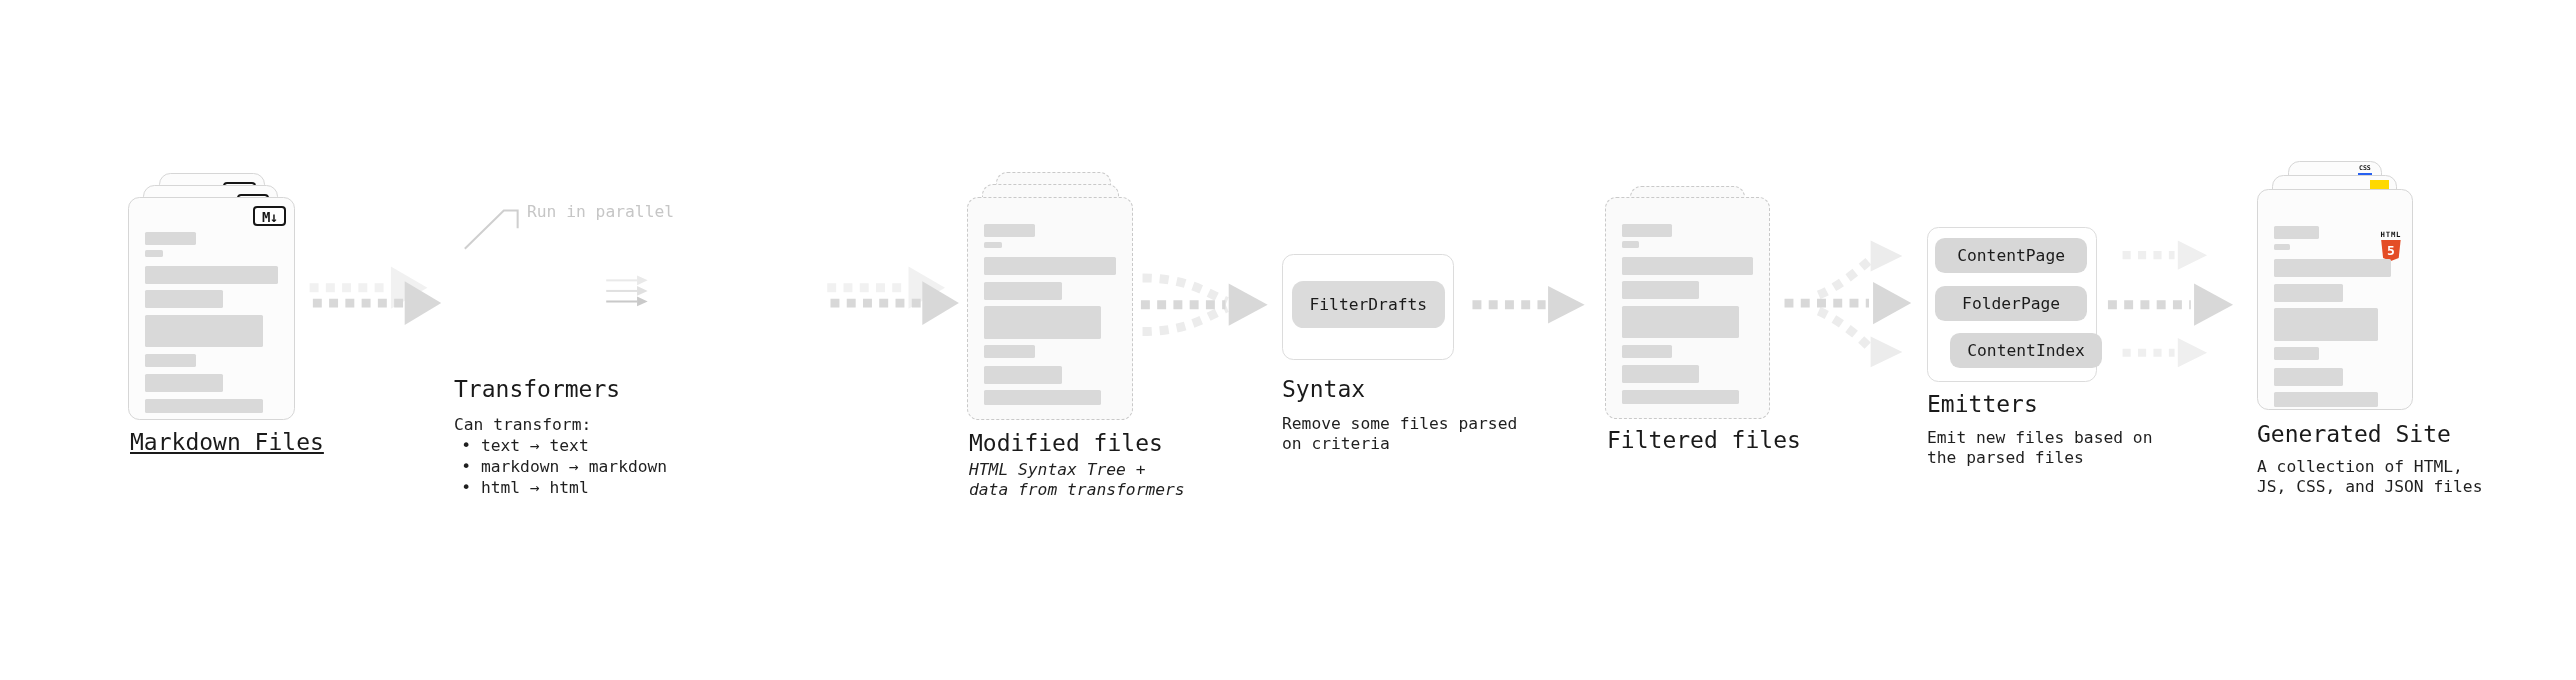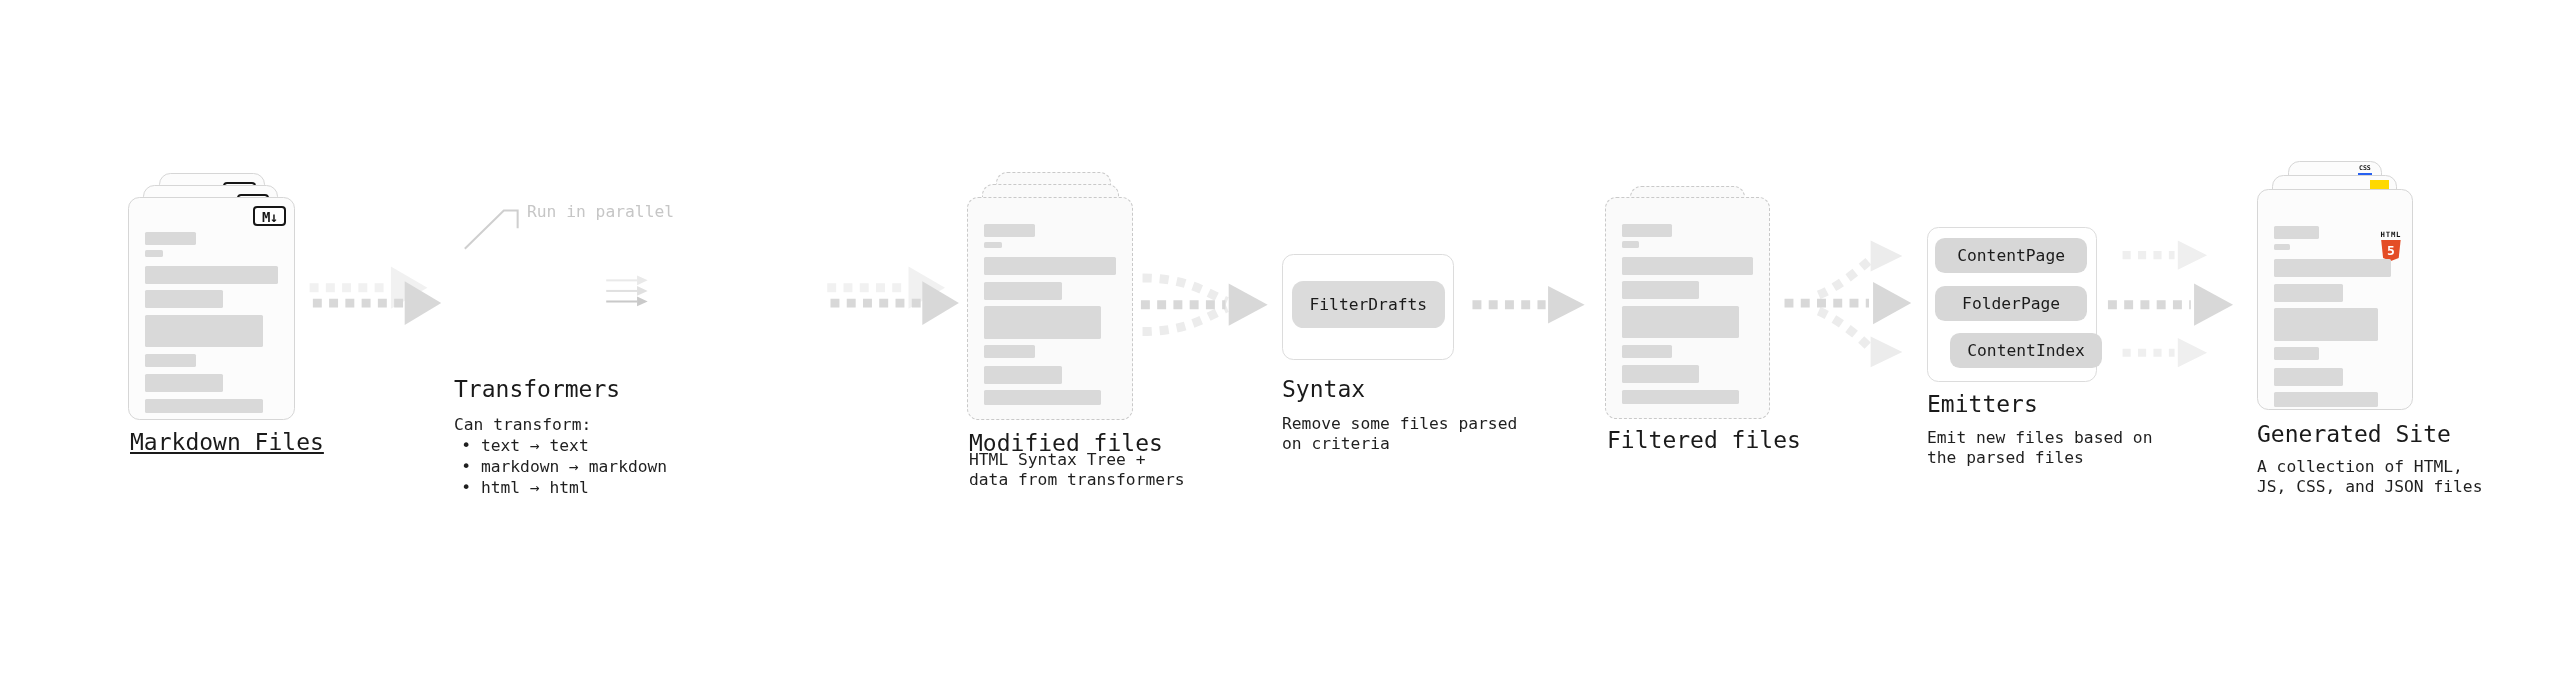--- a/index.html
+++ b/index.html
@@ -171,21 +171,21 @@
           <div class="bar" style="width: 99%; height: 18px; margin-bottom: 6.5px;"></div>
           <div class="bar" style="width: 58%; height: 18px; margin-bottom: 6.5px;"></div>
           <div class="bar" style="width: 88%; height: 32.5px; margin-bottom: 6.5px;"></div>
           <div class="bar" style="width: 38%; height: 13px; margin-bottom: 7.3px;"></div>
           <div class="bar" style="width: 58%; height: 18px; margin-bottom: 6.5px;"></div>
           <div class="bar" style="width: 88%; height: 14.6px; margin-bottom: 0px;"></div>
         </div>
     </div>
   </div>
   <div class="stage-label" style="left:969px;top:430px;">Modified files</div>
-  <div class="stage-sub" style="left:969px;top:450px;">HTML Syntax Tree +
+  <div class="stage-sub" style="left:969px;top:460px;font-style:italic;">HTML Syntax Tree +
 data from transformers</div>
 
   <div class="group" style="left:1282px;top:254px;width:172px;height:106px;">
     <div class="frame f-front f-white" style="left:0;top:0;width:172px;height:106px;border-radius:11.4px;"></div>
     <div class="pill p-front" style="left:9.8px;top:27px;width:153px;height:47px;">FilterDrafts</div>
   </div>
   <div class="stage-label" style="left:1282px;top:376px;">Syntax</div>
   <div class="stage-sub" style="left:1282px;top:414px;">Remove some files parsed
 on criteria</div>
 

